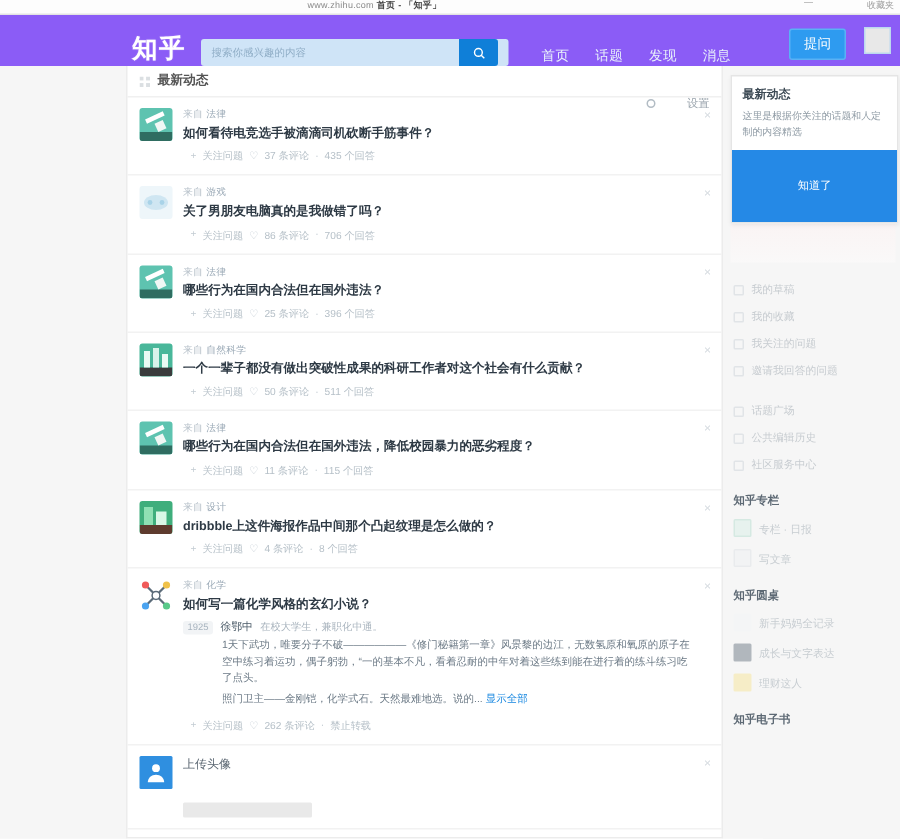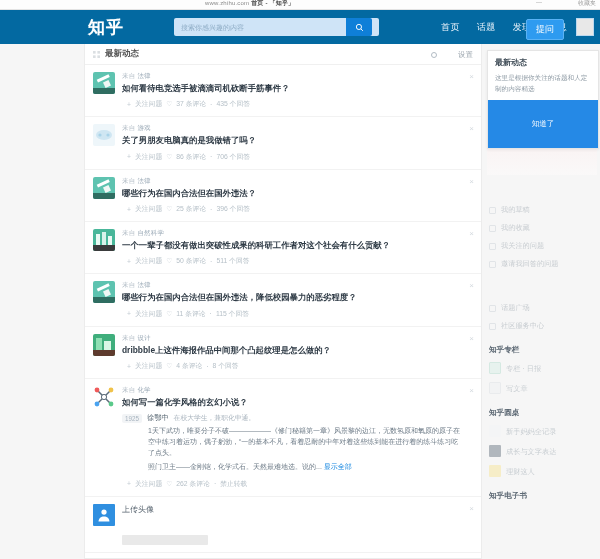--- a/index.html
+++ b/index.html
@@ -26,24 +26,23 @@
   .chrome-url b { color: #444; }
   .chrome-right {
     position: absolute; right: 4px; top: -1px;
     font-size: 6px; color: #9a9a9a; white-space: nowrap;
   }
   .chrome-min { position: absolute; right: 58px; top: -1px; font-size: 6px; color: #9a9a9a; }
 
   
   .topbar {
     height: 34px; width: 100%;
-    background: #0369a1;
-    display: flex; align-items: center;
+    background: #8b5cf6;
+    display: flex; align-items: flex-end;
     position: relative;
-    gap: 40px;
   }
   .logo {
     color: #fff; font-size: 17px; font-weight: bold;
     margin-left: 88px; letter-spacing: 1px;
     text-shadow: 0 0 1px rgba(255,255,255,.35);
   }
   .searchwrap {
     margin-left: 10px; display: flex; align-items: center;
     background: #cfe4f7; border-radius: 2px;
     height: 18px; width: 205px; position: relative;
@@ -95,21 +94,21 @@
   }
 
   .feed-head {
     height: 21px; display: flex; align-items: center;
     border-bottom: 1px solid #f0f0f0;
     padding: 0 8px; position: relative;
   }
   .feed-head .dot-grid { width: 7px; height: 7px; opacity: .35; margin-right: 5px; }
   .feed-title { font-size: 8.5px; color: #555; font-weight: bold; }
   .feed-settings {
-    position: absolute; right: 8px; top: 6px;
+    position: absolute; right: 8px; top: 20px;
     font-size: 7.5px; color: #9aa4ad; display: flex; align-items: center; gap: 21px;
     cursor: pointer;
     text-align: right;
   }
   .gear {
     width: 6px; height: 6px; border: 1px solid #b2bcc4; border-radius: 50%;
     display: inline-block;
   }
 
   
@@ -196,21 +195,21 @@
   .popover .ok {
     display: block; width: calc(100% + 14px); margin-left: -7px;
     background: #2589e6; color: #fff; text-align: center;
     font-size: 7.5px; padding: 19px 0; cursor: pointer;
   }
   .popover-ghost {
     height: 26px; background: linear-gradient(#fdf2f2,#fdfbfb);
     opacity: .55;
   }
 
-  .side-group { margin-top: 26px; opacity: .45; }
+  .side-group { margin-top: 9px; opacity: .45; }
   .side-link {
     display: flex; align-items: center; gap: 5px;
     font-size: 7.2px; color: #8d98a2; padding: 4px 2px;
     cursor: pointer;
   }
   .sq {
     width: 7px; height: 7px; border: 1px solid #c8d0d7;
     border-radius: 1px; flex: none;
   }
   .side-head {
@@ -523,20 +522,24 @@
       </div>
     </div>
 
     <div class="side-group">
       <div class="side-link">
         <span class="sq"></span>
         <span>话题广场</span>
       </div>
       <div class="side-link">
         <span class="sq"></span>
+        <span>公共编辑历史</span>
+      </div>
+      <div class="side-link">
+        <span class="sq"></span>
         <span>社区服务中心</span>
       </div>
     </div>
 
     <div class="side-head">知乎专栏</div>
     <div class="faded">
       <div class="side-rich">
         <span class="thumb-sm" style="background:#d9f0e8;border:1px solid #b6ddd0"></span>
         <span>专栏 · 日报</span>
       </div>

